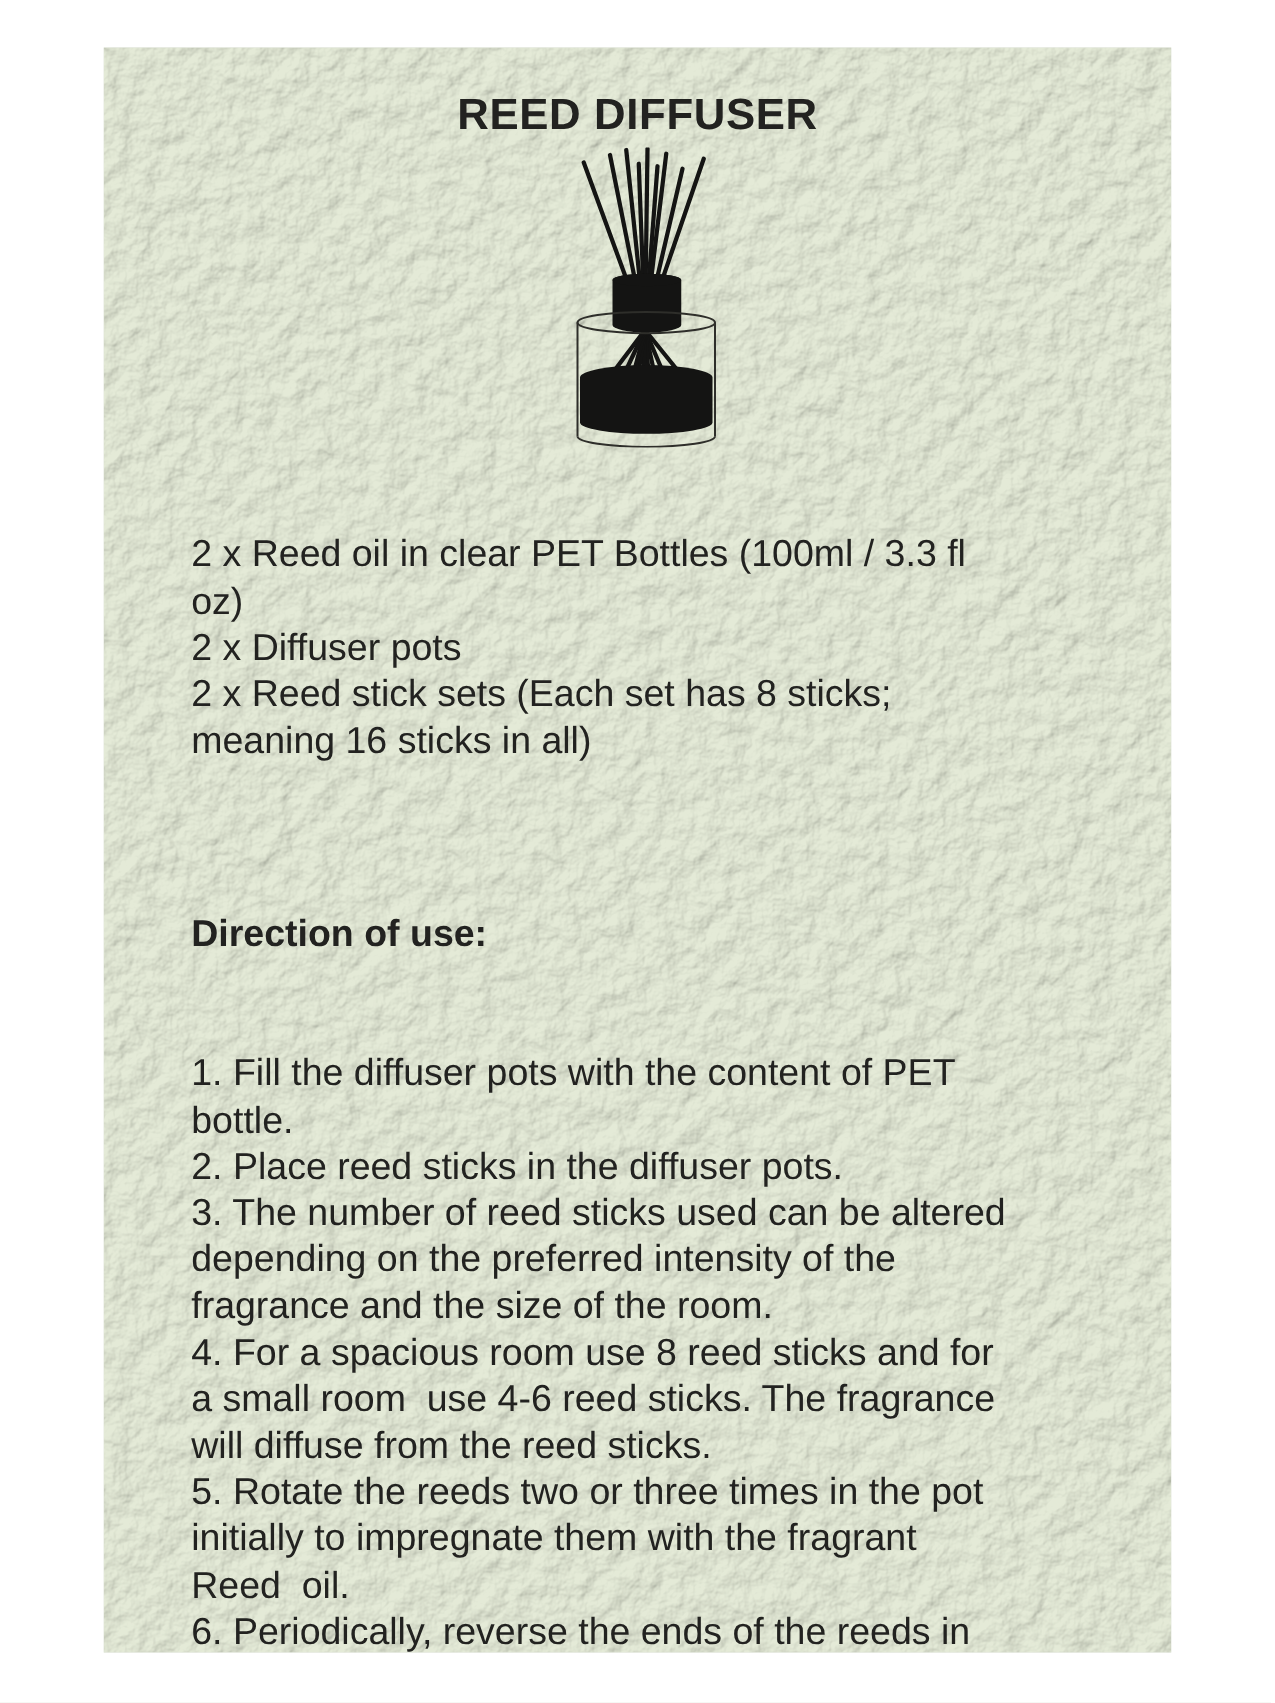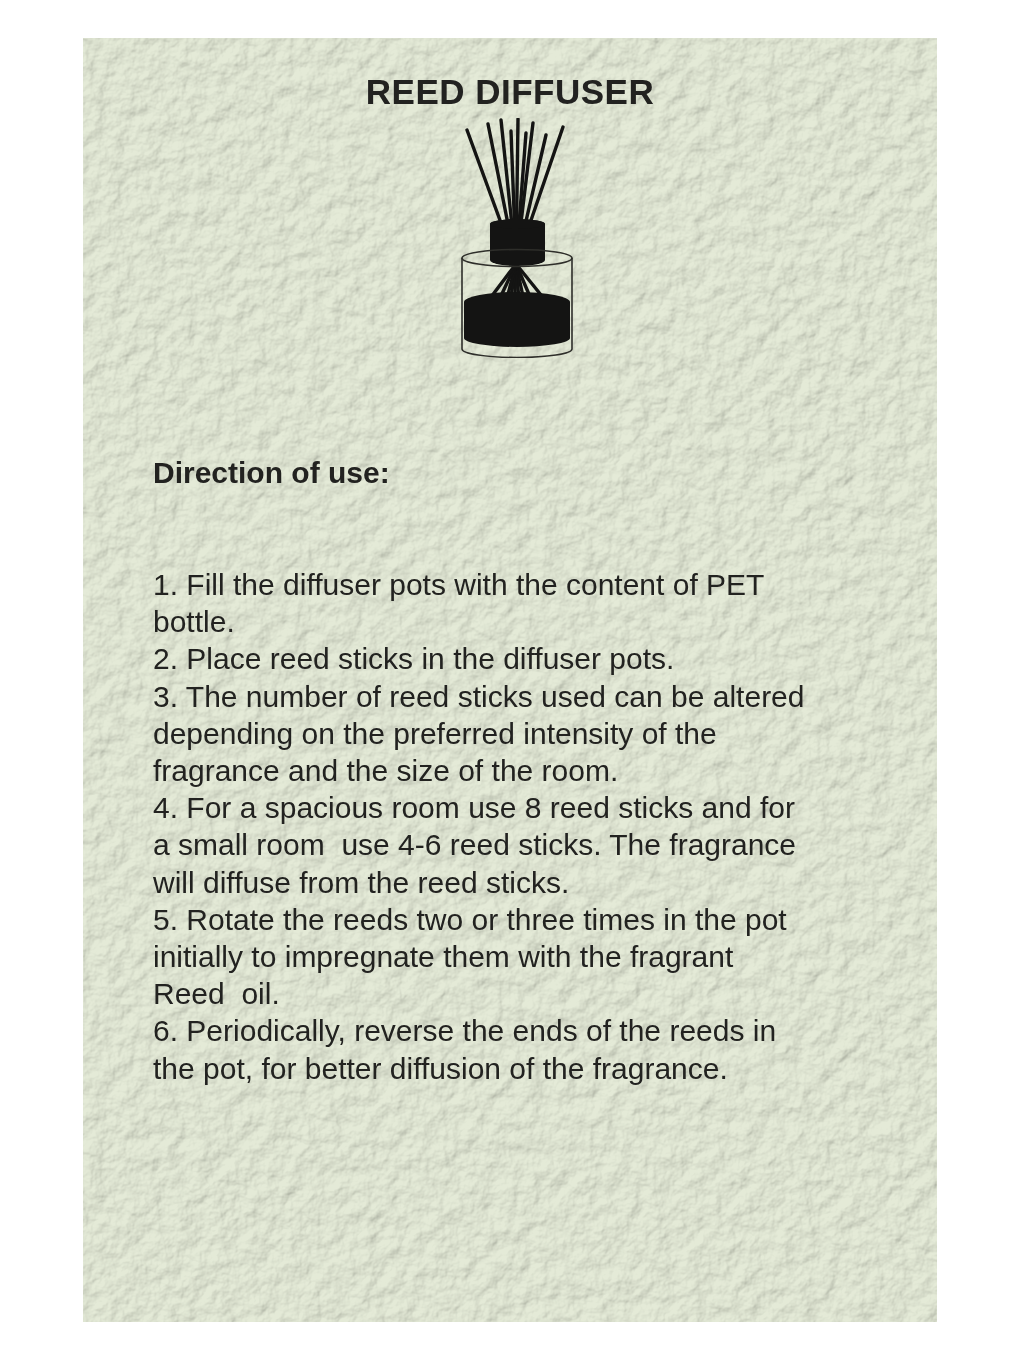--- a/index.html
+++ b/index.html
@@ -64,21 +64,21 @@
     color: var(--text, #222220);
     font-size: 30px;
     line-height: 37.2px;
     white-space: pre-wrap;
   }
   .heading {
     font-weight: bold;
     white-space: pre-wrap;
   }
   .section-gap {
-    margin-top: 29px;
+    margin-top: 43px;
   }
 </style>
 </head>
 <body>
 
 <div class="page">
   <div class="panel">
 
     <svg class="texture" width="854" height="1284" viewBox="0 0 854 1284" preserveAspectRatio="none" aria-hidden="true">
       <defs>
@@ -119,20 +119,25 @@
           <path d="M57,140 L57,231"></path>
           <path d="M167,140 L167,231"></path>
           <path d="M57,231 A55,8.5 0 0 0 167,231"></path>
         </g>
         <g fill="#141413">
           <path d="M59,184 A53,10 0 0 1 165,184 L165,220 A53,9 0 0 1 59,220 Z"></path>
         </g>
       </svg>
 
       <div class="text-block">
+        <div>2 x Reed oil in clear PET Bottles (100ml / 3.3 fl
+oz)
+2 x Diffuser pots
+2 x Reed stick sets (Each set has 8 sticks;
+meaning 16 sticks in all)</div>
         <div class="heading section-gap">Direction of use:</div>
         <div>1. Fill the diffuser pots with the content of PET
 bottle.
 2. Place reed sticks in the diffuser pots.
 3. The number of reed sticks used can be altered
 depending on the preferred intensity of the
 fragrance and the size of the room.
 4. For a spacious room use 8 reed sticks and for
 a small room  use 4-6 reed sticks. The fragrance
 will diffuse from the reed sticks.

